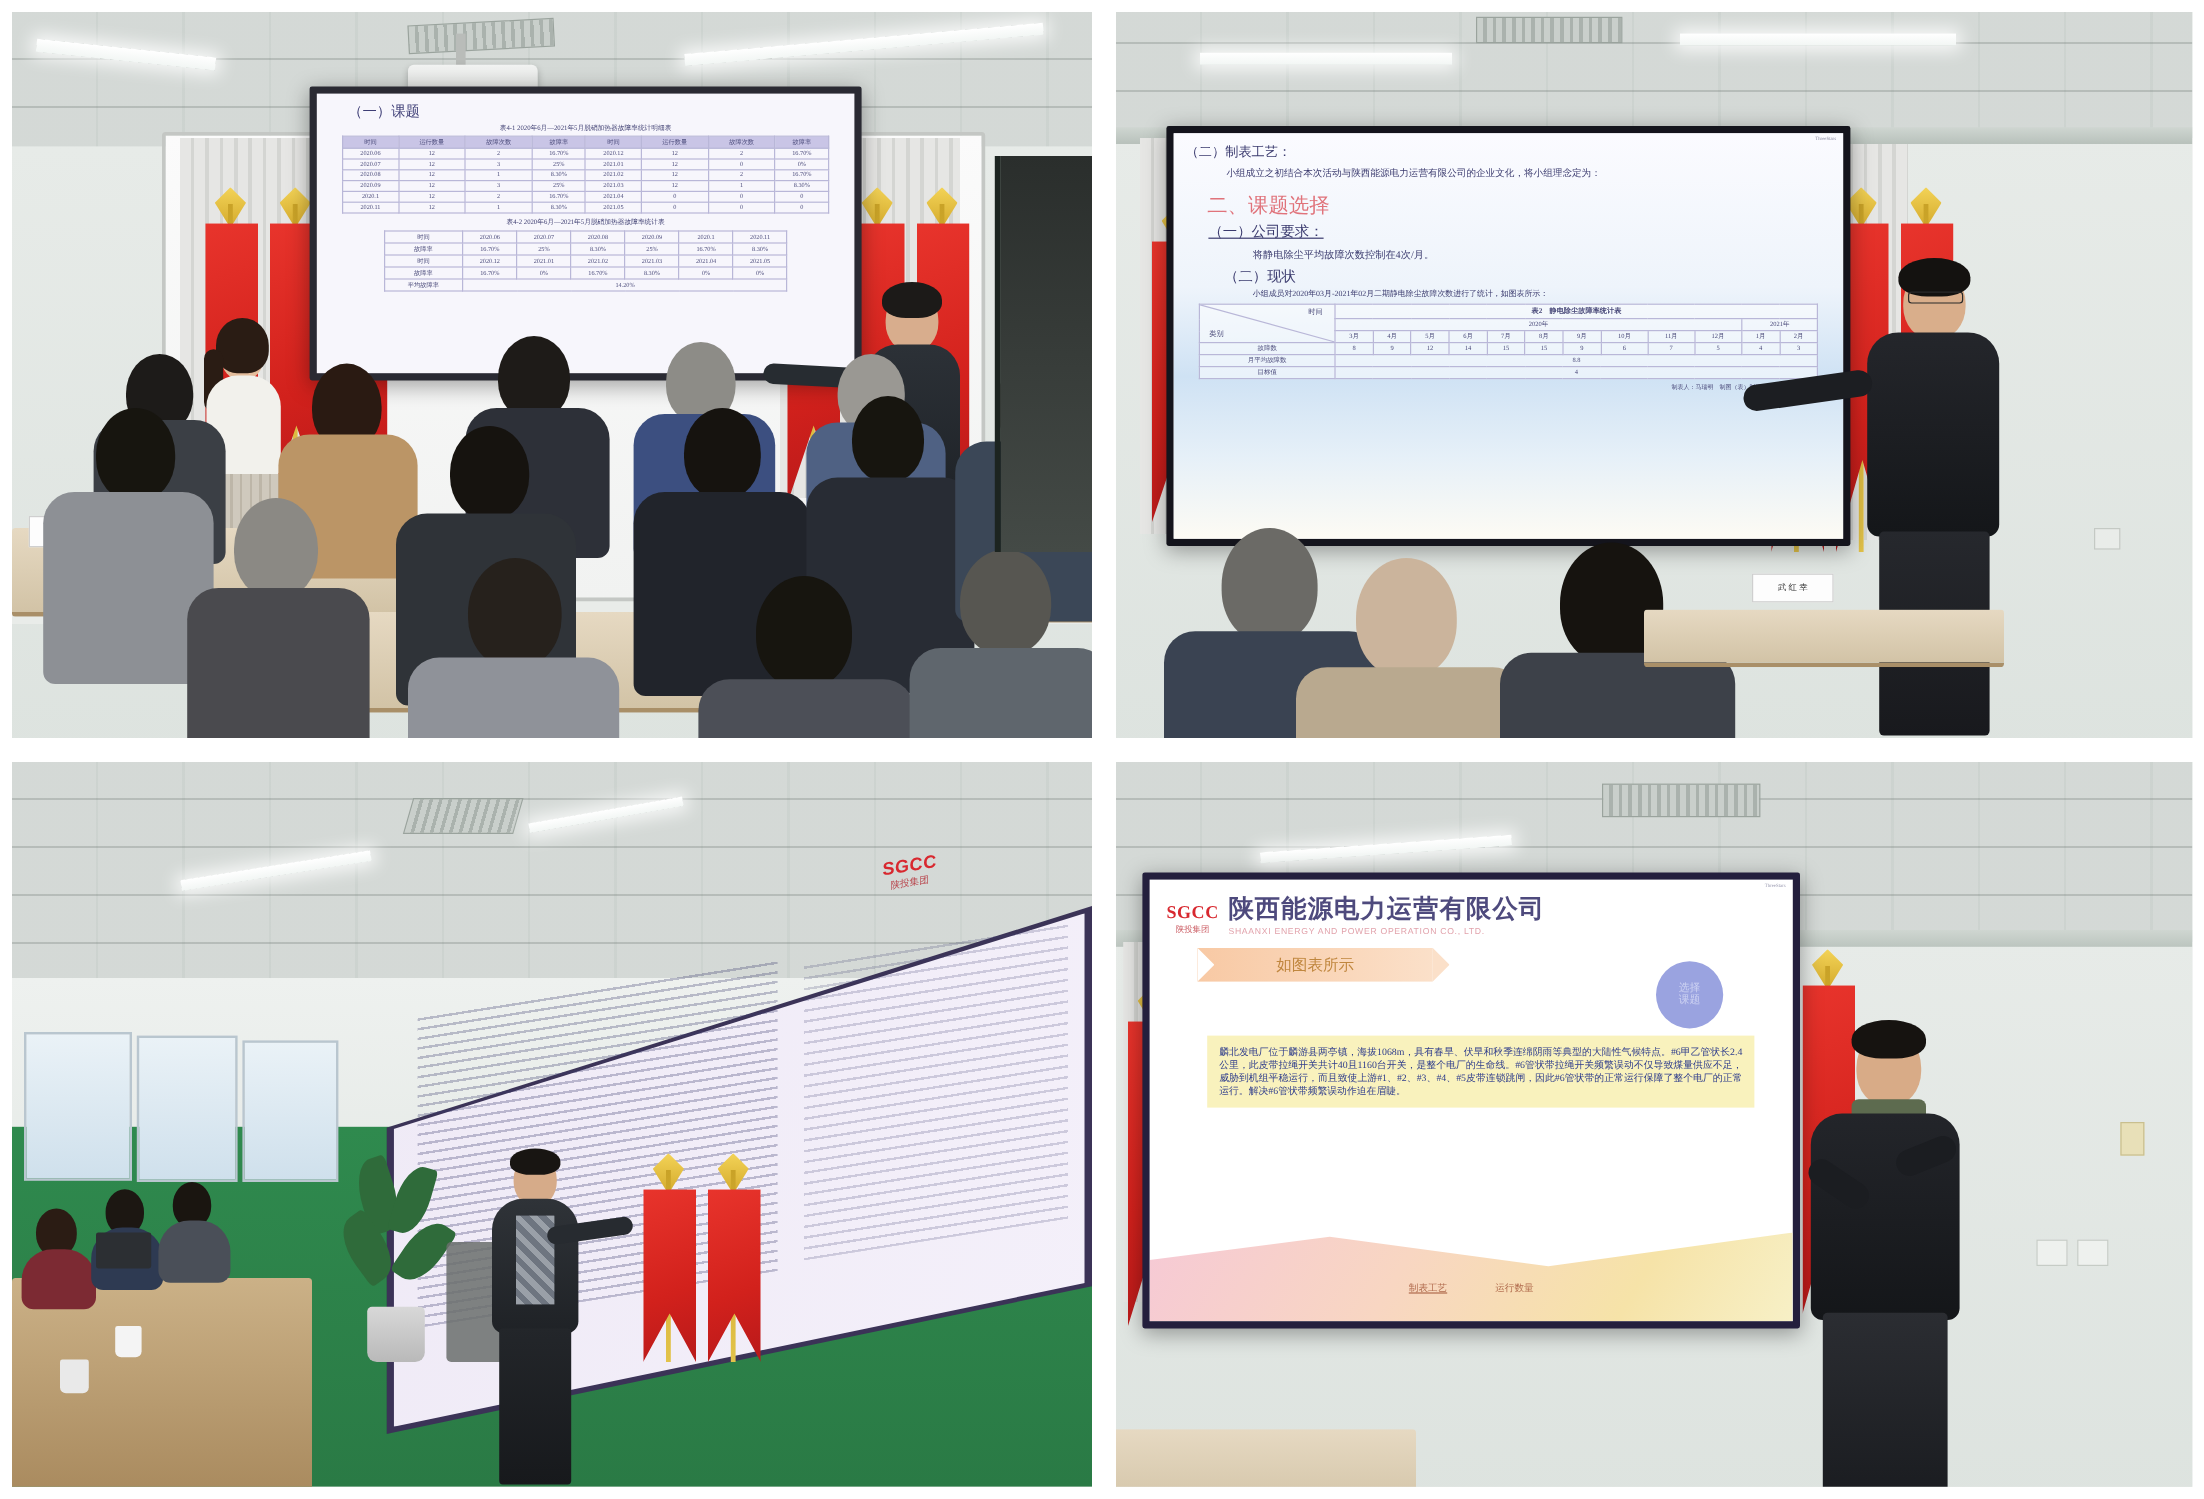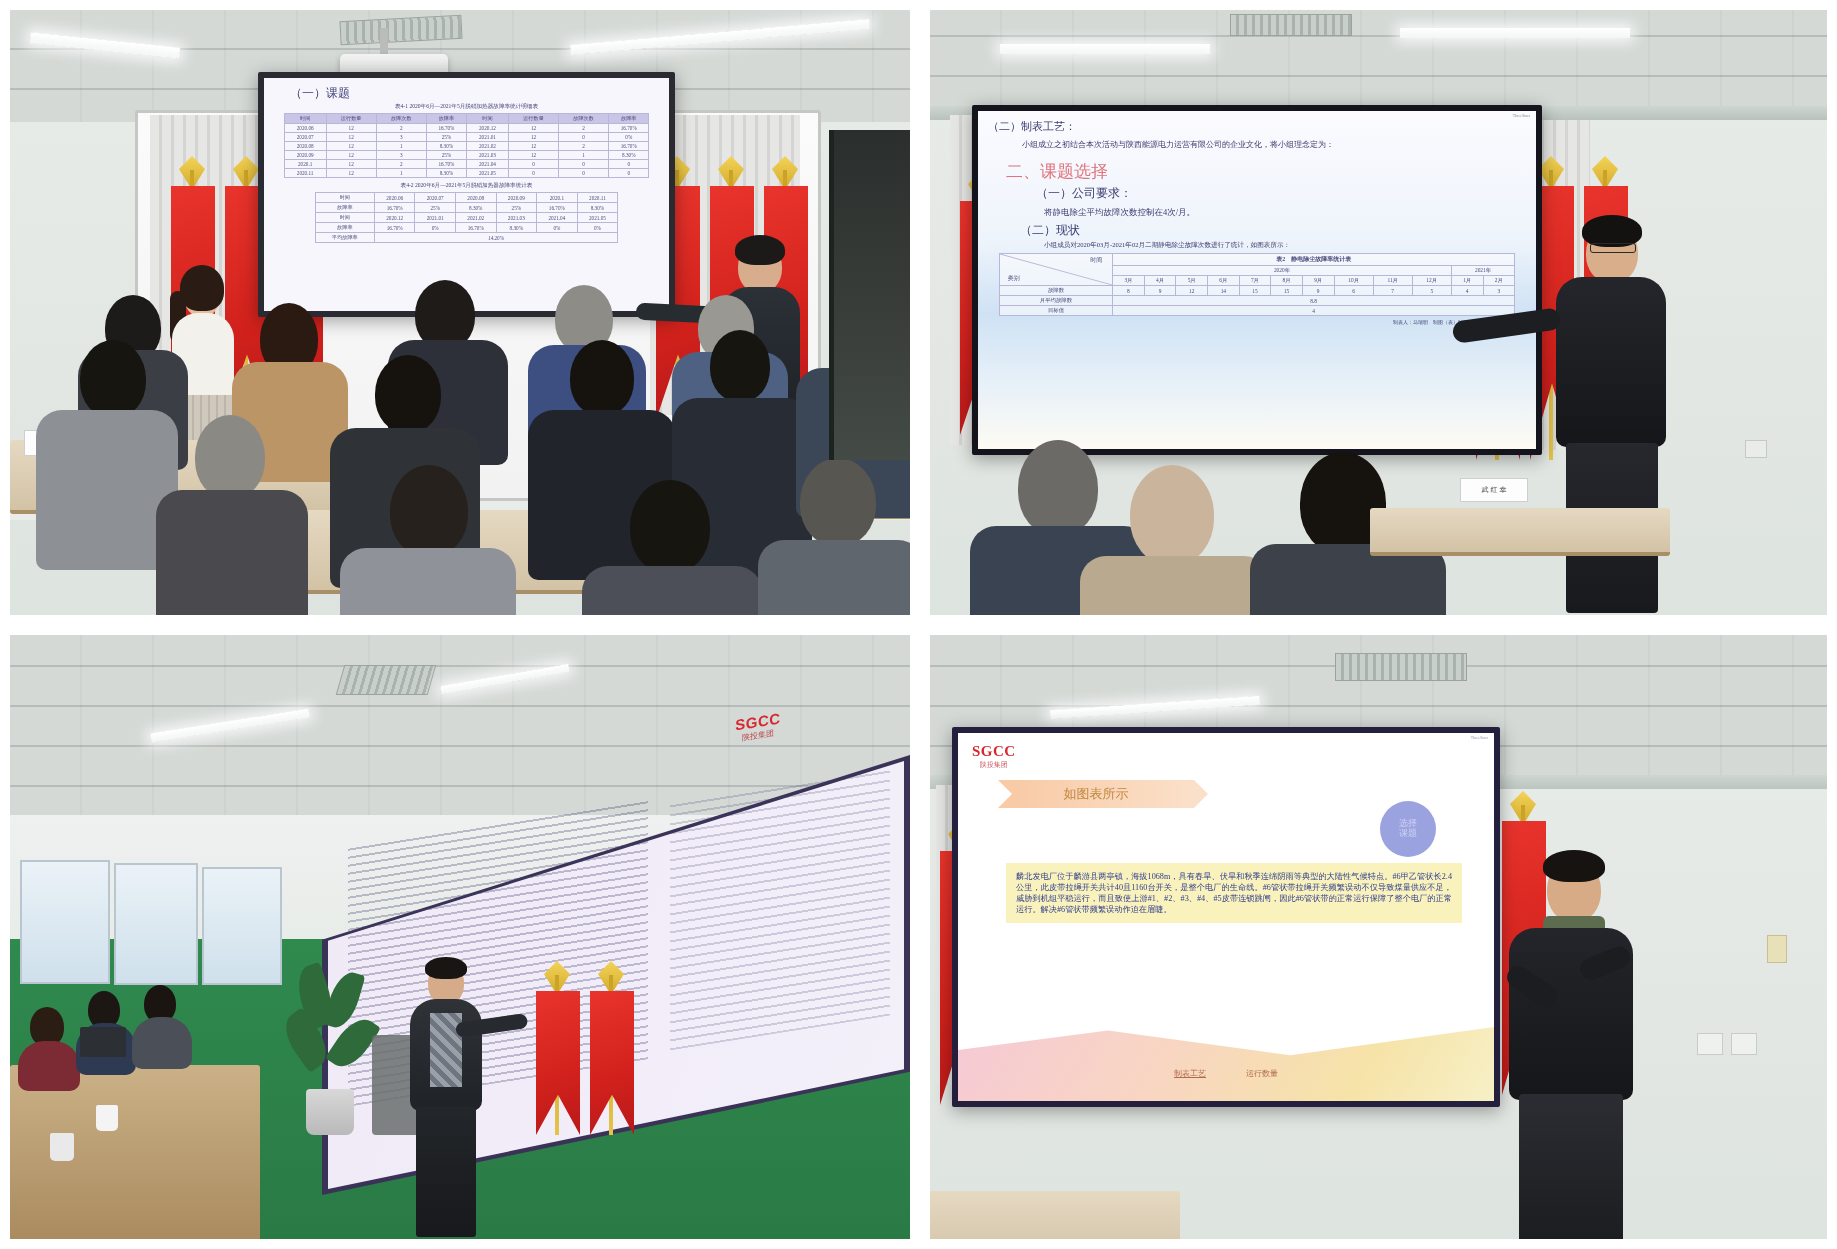--- a/index.html
+++ b/index.html
@@ -122,21 +122,21 @@
         <div class="flag">
             <span class="tip"></span>
             <span class="pole"></span>
             <span class="cloth"></span>
           </div>
       </div>
 
       <div style="position:absolute;left:370px;top:18px;width:8px;height:30px;background:#b9bcb9;"></div>
       <div style="position:absolute;left:330px;top:44px;width:108px;height:42px;background:linear-gradient(#f2f3f2,#cfd2cf);border-radius:5px;box-shadow:0 3px 6px rgba(0,0,0,.25);"></div>
 
-      <div class="screenframe" style="left:248px;top:62px;width:417px;height:245px;background:#2a2a33;">
+      <div class="screenframe" style="left:248px;top:62px;width:460px;height:245px;background:#2a2a33;">
         <div class="screen" style="background:#f7f6fc;">
           <div class="slide" style="padding:5px 8px;">
             <div style="font-size:12px;color:#3d3d75;margin:2px 0 1px 18px;">（一）课题</div>
             <div class="sl-title" style="font-size:5.6px;margin-bottom:2px;">表4-1 2020年6月—2021年5月脱硝加热器故障率统计明细表</div>
             <table class="sl" style="width:94%;margin:0 auto;font-size:5.2px;">
               <thead>
                   <tr class="thead" id="t1h">
                     <th>时间</th>
                     <th>运行数量</th>
                     <th>故障次数</th>
@@ -370,21 +370,21 @@
           </div>
       </div>
 
       <div class="screenframe" style="left:42px;top:95px;width:570px;height:350px;background:#14141c;">
         <div class="screen">
           <div class="slide" style="background:linear-gradient(180deg,#fbfbff 0%,#eef4fb 38%,#cfe2f4 60%,#e6f0f8 80%,#fdfbf4 100%);padding:8px 10px;">
             <div style="position:absolute;right:6px;top:2px;font-size:4px;color:#8a8aa0;">ThreeStars</div>
             <div style="font-size:11px;color:#3a3a6e;">（二）制表工艺：</div>
             <div style="font-size:8px;color:#3a3a6e;margin:5px 0 0 34px;">小组成立之初结合本次活动与陕西能源电力运营有限公司的企业文化，将小组理念定为：</div>
             <div style="font-size:17px;color:#e0737b;margin:10px 0 2px 18px;">二、课题选择</div>
-            <div style="font-size:12px;color:#3a3a6e;margin-left:48px;">（一）公司要求：</div>
+            <div style="font-size:12px;color:#3a3a6e;margin-left:19px;text-decoration:underline;">（一）公司要求：</div>
             <div style="font-size:8.5px;color:#3a3a6e;margin:5px 0 3px 56px;">将静电除尘平均故障次数控制在4次/月。</div>
             <div style="font-size:12px;color:#3a3a6e;margin-left:32px;">（二）现状</div>
             <div style="font-size:6.6px;color:#3a3a6e;margin:2px 0 3px 56px;">小组成员对2020年03月-2021年02月二期静电除尘故障次数进行了统计，如图表所示：</div>
             <table class="sl" style="width:96%;margin:0 auto;font-size:5.4px;background:rgba(255,255,255,.55);">
               <tbody>
                   <tr>
                 <td rowspan="3" style="width:22%;position:relative;padding:6px 2px;">
                   <span style="position:absolute;right:10px;top:2px;font-size:6px;">时间</span>
                   <span style="position:absolute;left:8px;bottom:2px;font-size:6px;">类别</span>
                   <svg width="100%" height="100%" viewBox="0 0 100 34" preserveAspectRatio="none" style="position:absolute;inset:0;">
@@ -575,20 +575,24 @@
 
       <div class="screenframe" style="left:22px;top:92px;width:548px;height:380px;background:#241f3d;">
         <div class="screen" style="background:#ffffff;">
           <div class="slide" style="padding:10px 14px;">
             <div style="position:absolute;right:6px;top:2px;font-size:4px;color:#9a9ab0;">ThreeStars</div>
             <div style="display:flex;align-items:flex-end;gap:8px;">
               <div style="display:flex;flex-direction:column;align-items:center;">
                 <span class="ppt-logo-cn" style="font-size:15px;">SGCC</span>
                 <span style="font-size:7px;color:#cb5c63;">陕投集团</span>
               </div>
+              <div style="display:flex;flex-direction:column;">
+                <span style="font-size:21px;font-weight:bold;color:#4e4a7d;font-family:'Liberation Sans',sans-serif;letter-spacing:1px;">陕西能源电力运营有限公司</span>
+                <span class="ppt-logo-en" style="font-size:7.2px;font-family:'Liberation Sans',sans-serif;">SHAANXI ENERGY AND POWER OPERATION CO., LTD.</span>
+              </div>
             </div>
 
             <div class="ribbon" style="margin:10px 0 0 26px;width:196px;height:28px;">
               <span style="font-size:13px;">如图表所示</span>
             </div>
 
             <div class="circbadge" style="right:58px;top:68px;width:56px;height:56px;font-size:9px;white-space:pre-line;">选择
 课题</div>
 
             <div class="ybox" style="left:48px;top:130px;right:32px;padding:8px 10px;font-size:8.2px;text-align:justify;">麟北发电厂位于麟游县两亭镇，海拔1068m，具有春旱、伏旱和秋季连绵阴雨等典型的大陆性气候特点。#6甲乙管状长2.4公里，此皮带拉绳开关共计40且1160台开关，是整个电厂的生命线。#6管状带拉绳开关频繁误动不仅导致煤量供应不足，威胁到机组平稳运行，而且致使上游#1、#2、#3、#4、#5皮带连锁跳闸，因此#6管状带的正常运行保障了整个电厂的正常运行。解决#6管状带频繁误动作迫在眉睫。</div>

